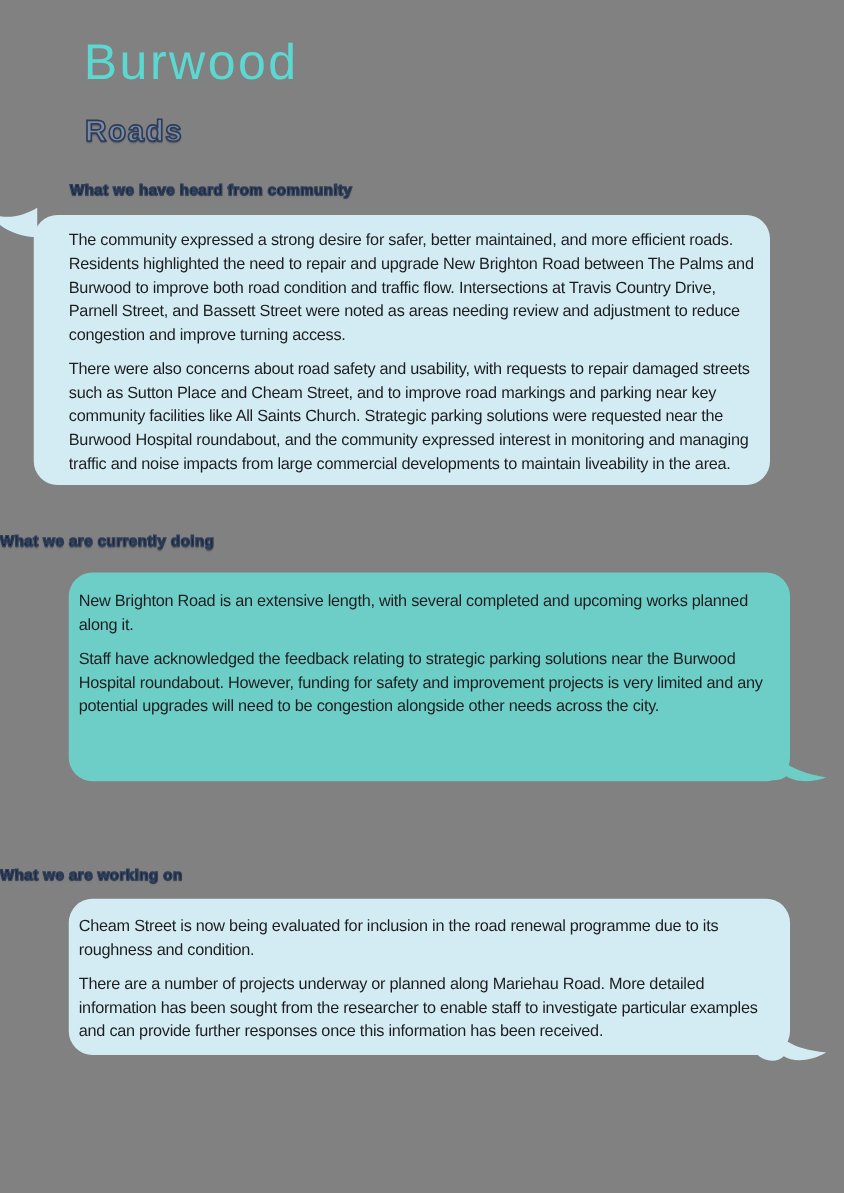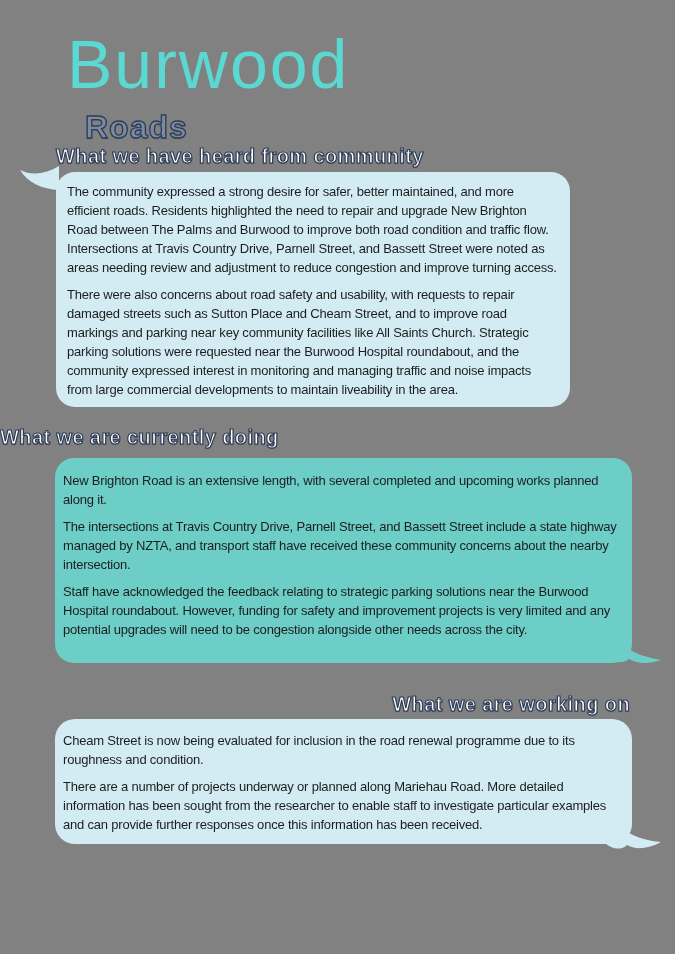--- a/index.html
+++ b/index.html
@@ -7,61 +7,61 @@
     width:675px;height:954px;
     background:#818181;
     font-family:"Liberation Sans",sans-serif;
     position:relative;
     overflow:hidden;
   }
   .page{position:absolute;inset:0;}
 
   .title{
     position:absolute;left:67px;top:30px;
-    font-size:68px;line-height:1.0;
+    font-size:40px;line-height:1.0;
     font-weight:500;letter-spacing:2px;
     color:#5bd8d2;
     margin:0;
   }
   .subtitle{
     position:absolute;left:68px;top:92px;
-    font-size:32px;font-weight:700;letter-spacing:1px;
+    font-size:24px;font-weight:700;letter-spacing:1px;
     color:#7b8aa1;
     -webkit-text-stroke:1.3px #2c3b57;
     text-shadow:0 1px 1px rgba(30,45,70,.45);
-    margin:17px;
+    margin:0;
   }
 
   .heading{
     position:absolute;
-    font-size:20px;font-weight:700;letter-spacing:.4px;
-    color:#ffffff;
+    font-size:12px;font-weight:700;letter-spacing:.4px;
+    color:#0f172a;
     -webkit-text-stroke:1.2px #2e3d58;
     text-shadow:0 1px 1px rgba(30,45,70,.5);
     margin:0;white-space:nowrap;
   }
   .h-1{left:56px;top:145px;}
   .h-2{left:0;right:45px;top:426px;text-align:left;}
-  .h-3{left:0;right:45px;top:693px;text-align:right;}
+  .h-3{left:0;right:45px;top:693px;text-align:left;}
 
   .bubble{
     position:absolute;
     box-sizing:border-box;
     border-radius:19px;
     color:#1d1d1f;
     font-size:13px;line-height:19px;letter-spacing:-.2px;
   }
   .bubble p{margin:0 0 8px 0;}
   .bubble p:last-child{margin-bottom:0;}
   .light{background:#d3ecf4;}
   .teal{background:#6ccec6;}
 
-  .b-1{left:56px;top:172px;width:514px;min-height:211px;padding:10px 13px 8px 11px;}
-  .b-2{left:55px;top:458px;width:577px;min-height:167px;padding:13px 14px 24px 8px;}
-  .b-3{left:55px;top:719px;width:577px;min-height:119px;padding:12px 14px 10px 8px;border-radius:20px;}
+  .b-1{left:27px;top:172px;width:589px;min-height:211px;padding:10px 13px 8px 28px;}
+  .b-2{left:55px;top:458px;width:577px;min-height:167px;padding:13px 14px 8px 8px;}
+  .b-3{left:55px;top:719px;width:577px;min-height:119px;padding:12px 14px 10px 8px;}
 
   .tail{position:absolute;display:block;}
   .tail-1{left:-37px;top:-7px;}
   .tail-2{right:-31px;bottom:-4px;}
   .tail-3{right:-33px;bottom:-9px;}
 </style>
 </head>
 <body>
 
 <div class="page">
@@ -77,21 +77,20 @@
     <p>The community expressed a strong desire for safer, better maintained, and more efficient roads. Residents highlighted the need to repair and upgrade New Brighton Road between The Palms and Burwood to improve both road condition and traffic flow. Intersections at Travis Country Drive, Parnell Street, and Bassett Street were noted as areas needing review and adjustment to reduce congestion and improve turning access.</p>
     <p>There were also concerns about road safety and usability, with requests to repair damaged streets such as Sutton Place and Cheam Street, and to improve road markings and parking near key community facilities like All Saints Church. Strategic parking solutions were requested near the Burwood Hospital roundabout, and the community expressed interest in monitoring and managing traffic and noise impacts from large commercial developments to maintain liveability in the area.</p>
   </div>
 
   <h2 class="heading h-2">What we are currently doing</h2>
   <div class="bubble teal b-2">
     <svg class="tail tail-2" width="62" height="34" viewBox="0 0 62 34">
       <path d="M18 2 C 22 14, 32 22, 60 27 C 46 32, 34 30, 28 26 C 22 31, 12 30, 4 24 C 10 17, 16 10, 18 2 Z" fill="#6ccec6"></path>
     </svg>
     <p>New Brighton Road is an extensive length, with several completed and upcoming works planned along it.</p>
-    <p>The intersections at Travis Country Drive, Parnell Street, and Bassett Street include a state highway managed by NZTA, and transport staff have received these community concerns about the nearby intersection.</p>
     <p>Staff have acknowledged the feedback relating to strategic parking solutions near the Burwood Hospital roundabout. However, funding for safety and improvement projects is very limited and any potential upgrades will need to be congestion alongside other needs across the city.</p>
   </div>
 
   <h2 class="heading h-3">What we are working on</h2>
   <div class="bubble light b-3">
     <svg class="tail tail-3" width="62" height="36" viewBox="0 0 62 36">
       <path d="M16 2 C 20 14, 30 22, 58 25 C 46 32, 32 33, 24 28 C 18 34, 8 32, 2 26 C 8 18, 14 10, 16 2 Z" fill="#d3ecf4"></path>
     </svg>
     <p>Cheam Street is now being evaluated for inclusion in the road renewal programme due to its roughness and condition.</p>
     <p>There are a number of projects underway or planned along Mariehau Road. More detailed information has been sought from the researcher to enable staff to investigate particular examples and can provide further responses once this information has been received.</p>

